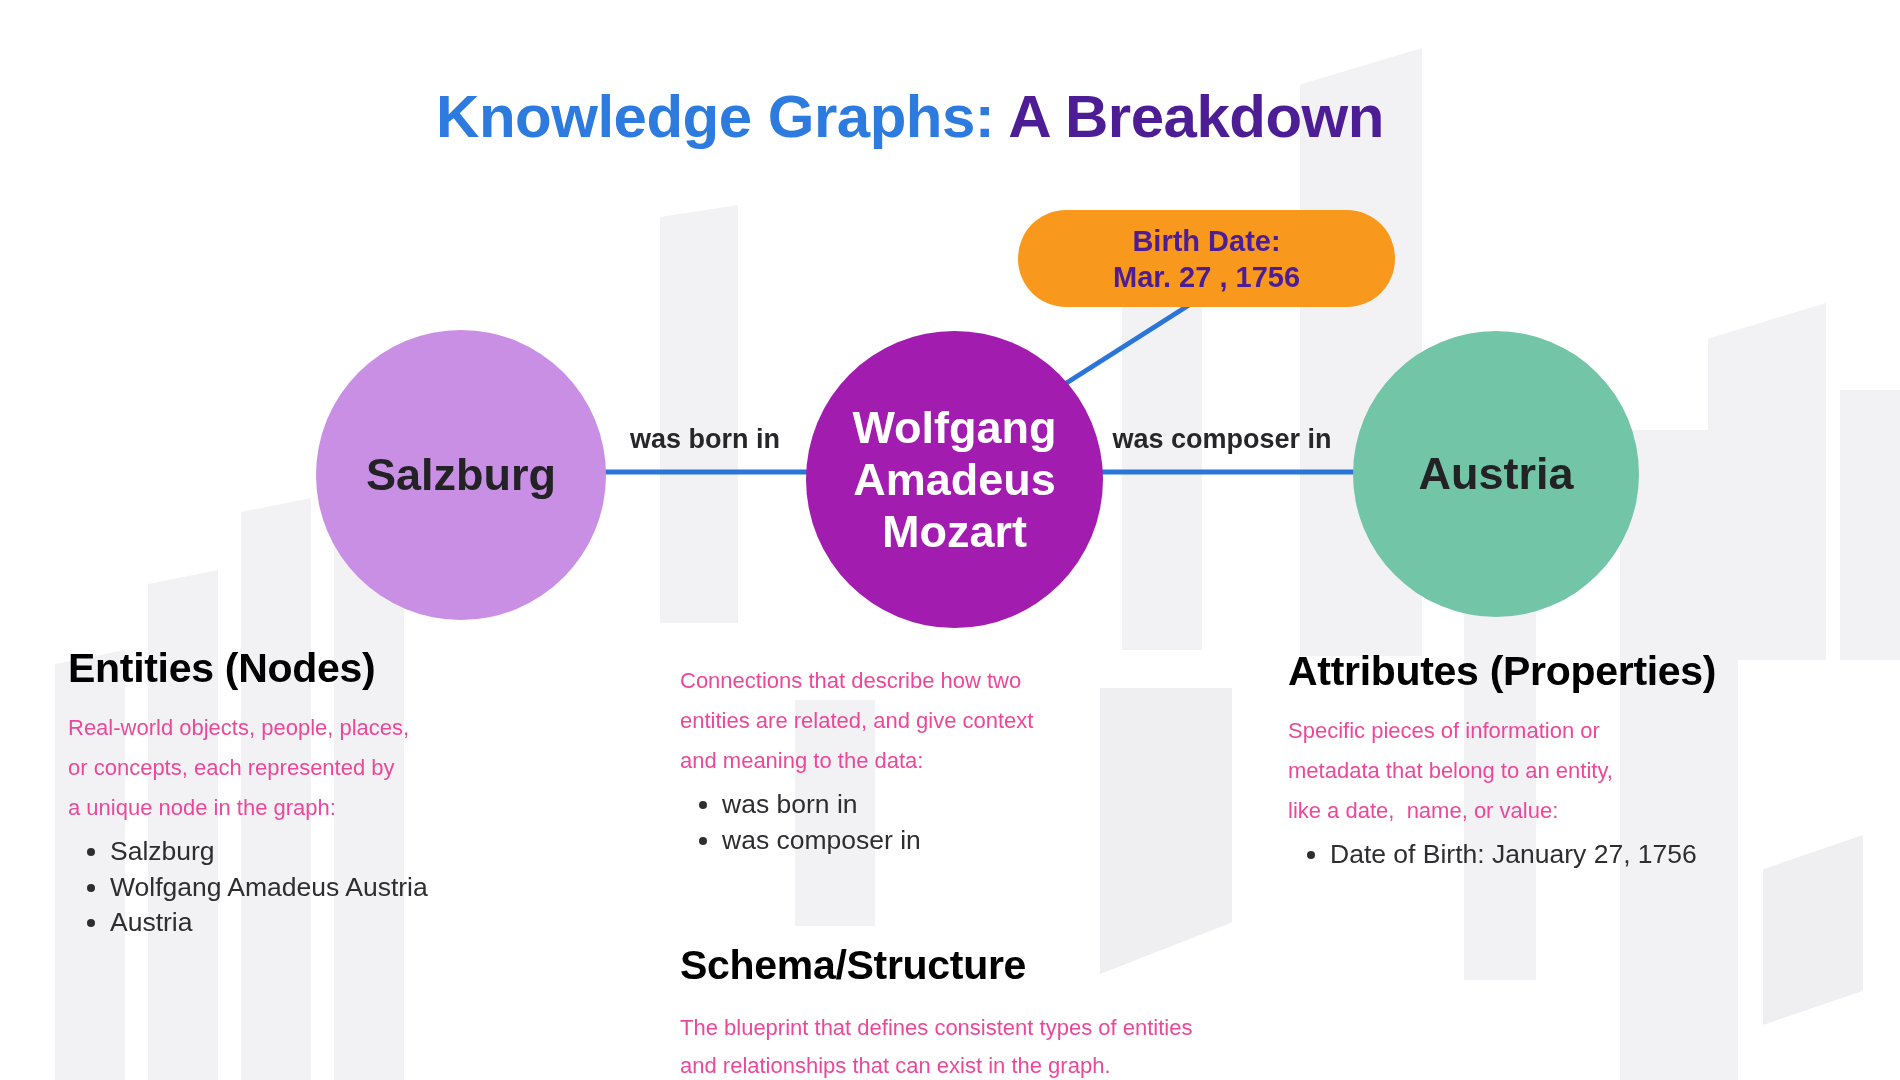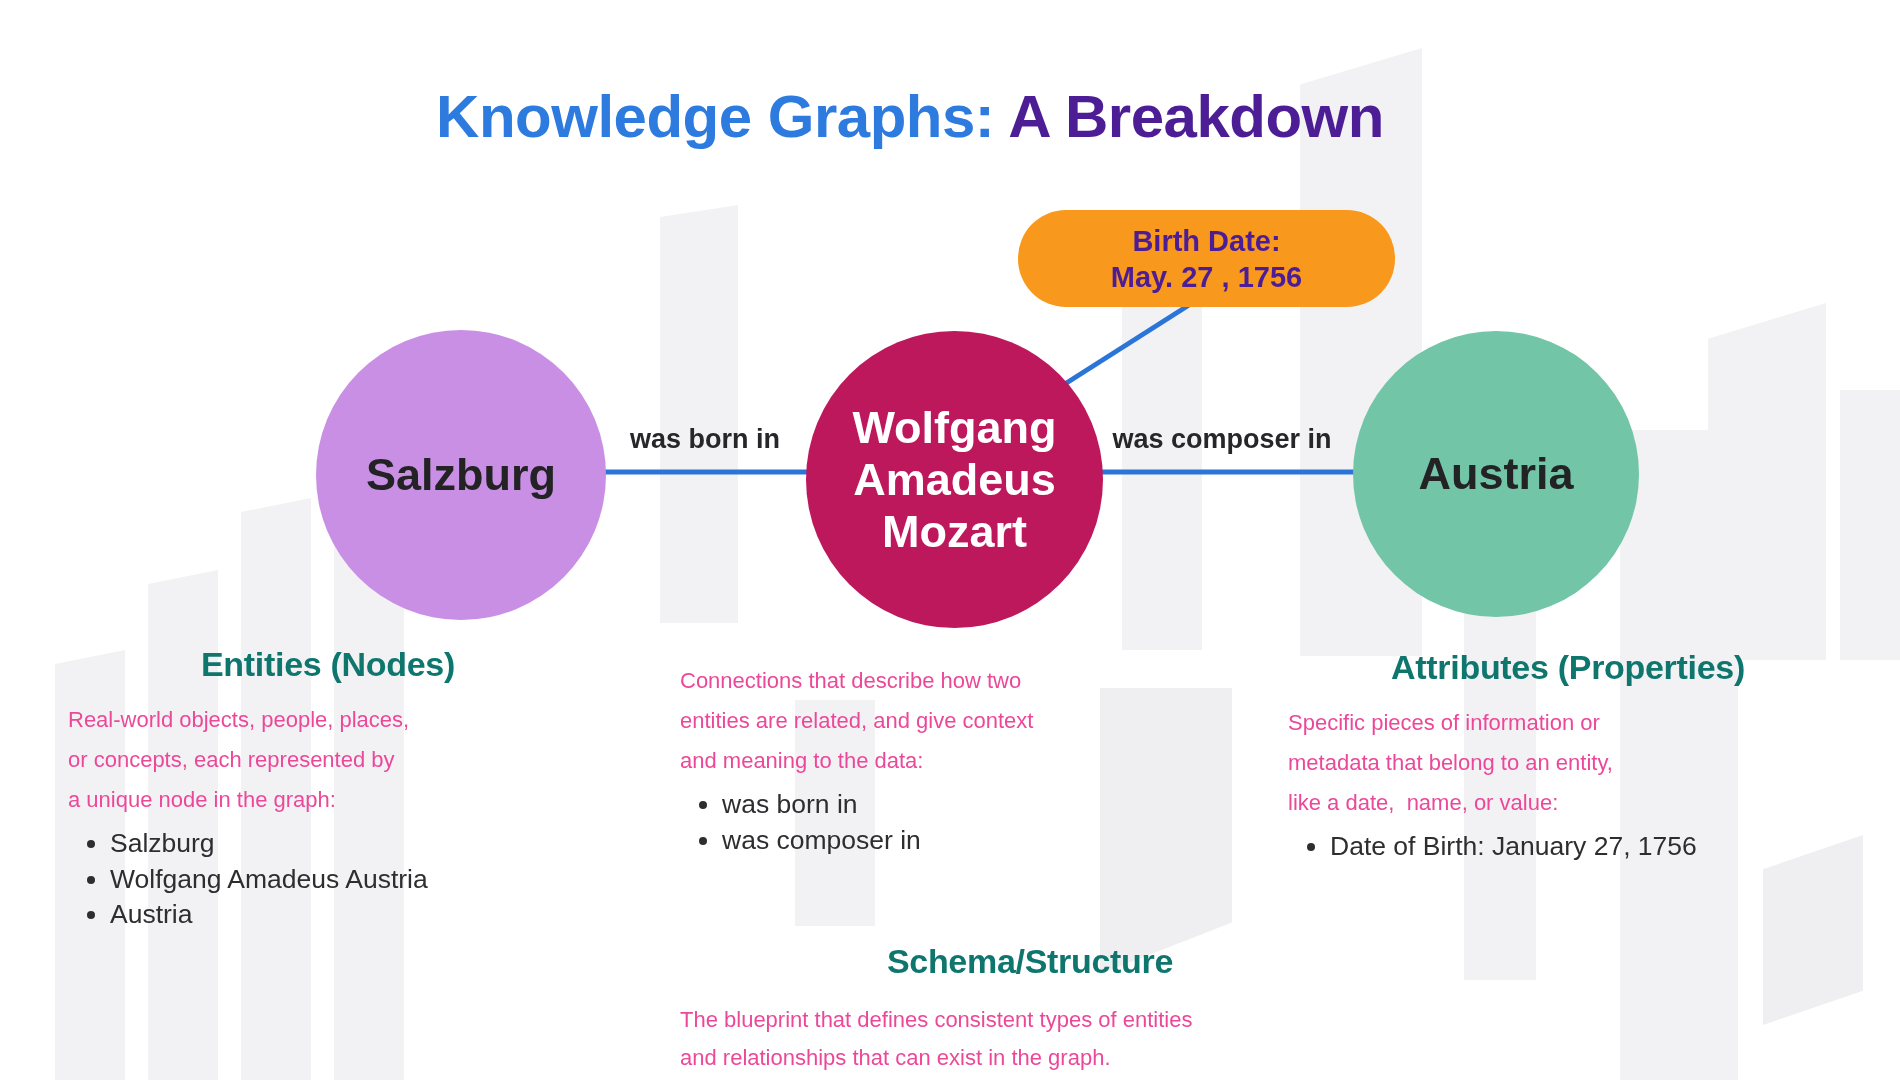--- a/index.html
+++ b/index.html
@@ -20,42 +20,41 @@
   .title .hl{color:#2e7be0;}
   .title .rest{color:#4c1d95;}
   
   svg.connectors{position:absolute;left:0;top:0;z-index:1;}
   .node{
     position:absolute;border-radius:50%;display:flex;flex-direction:column;
     align-items:center;justify-content:center;z-index:2;text-align:center;
     font-weight:800;
   }
   .node-salzburg{left:316px;top:330px;width:290px;height:290px;background:#c98fe4;}
-  .node-mozart  {left:806px;top:331px;width:297px;height:297px;background:#be185d;}
+  .node-mozart  {left:806px;top:331px;width:297px;height:297px;background:#a21caf;}
   .node-austria {left:1353px;top:331px;width:286px;height:286px;background:#73c5a8;}
   .node .nlabel{font-size:45px;color:#232326;line-height:52px;}
   .node-mozart .nlabel{color:#ffffff;}
   .edge-label{
     position:absolute;top:424px;text-align:center;font-size:27px;font-weight:800;
     color:#27272a;z-index:3;white-space:nowrap;
   }
   .edge-label.born{left:580px;width:250px;}
   .edge-label.composer{left:1072px;width:300px;}
   .badge{
     position:absolute;left:1018px;top:210px;width:377px;height:97px;
     background:#f8991d;border-radius:48px;z-index:3;
     display:flex;flex-direction:column;align-items:center;justify-content:center;
     font-size:29px;font-weight:800;color:#4c1d95;line-height:36px;text-align:center;
   }
   
   .section{position:absolute;z-index:2;}
   .section h2{
-    margin:0;font-size:34px;font-weight:800;color:#0f766e;letter-spacing:-0.3px;
+    margin:0;font-size:41px;font-weight:800;color:#000000;letter-spacing:-0.3px;
     white-space:nowrap;
-    text-align:center;
   }
   .body-line{
     font-size:22px;line-height:40px;color:#ec4899;white-space:pre;
   }
   .section .body{margin-top:16px;}
   .section ul{
     margin:6px 0 0 0;padding:0 0 0 42px;list-style:disc;
   }
   .section li{
     font-size:26.5px;line-height:35.5px;color:#2e2e30;white-space:pre;
@@ -105,21 +104,21 @@
 </div>
 <div class="node node-austria">
   <div class="nlabel">Austria</div>
 </div>
 
 <div class="edge-label born">was born in</div>
 <div class="edge-label composer">was composer in</div>
 
 <div class="badge">
   <div>Birth Date:</div>
-  <div>May. 27 , 1756</div>
+  <div>Mar. 27 , 1756</div>
 </div>
 
 <div class="section sec-entities">
   <h2>Entities (Nodes)</h2>
   <div class="body">
     <div class="body-line">Real-world objects, people, places,</div>
     <div class="body-line">or concepts, each represented by</div>
     <div class="body-line">a unique node in the graph:</div>
   </div>
   <ul>

